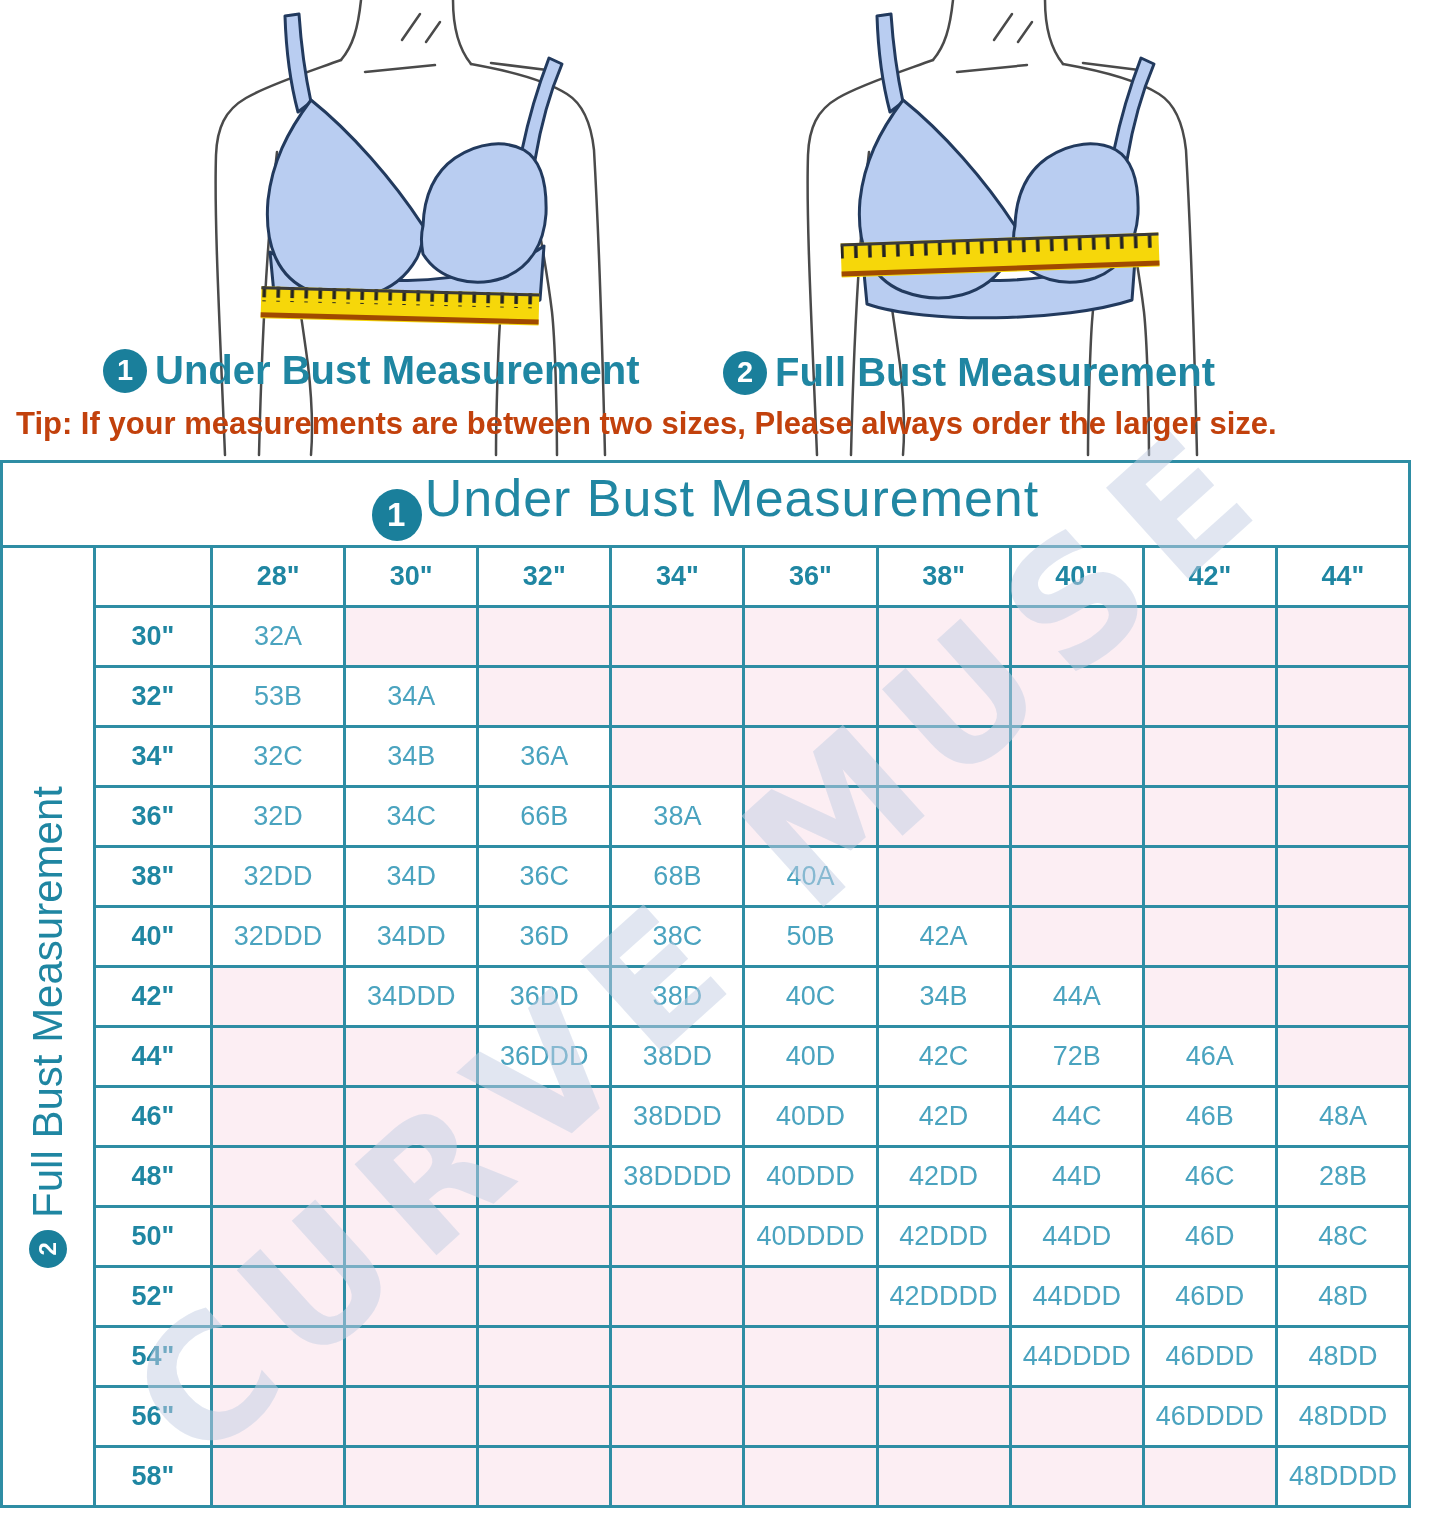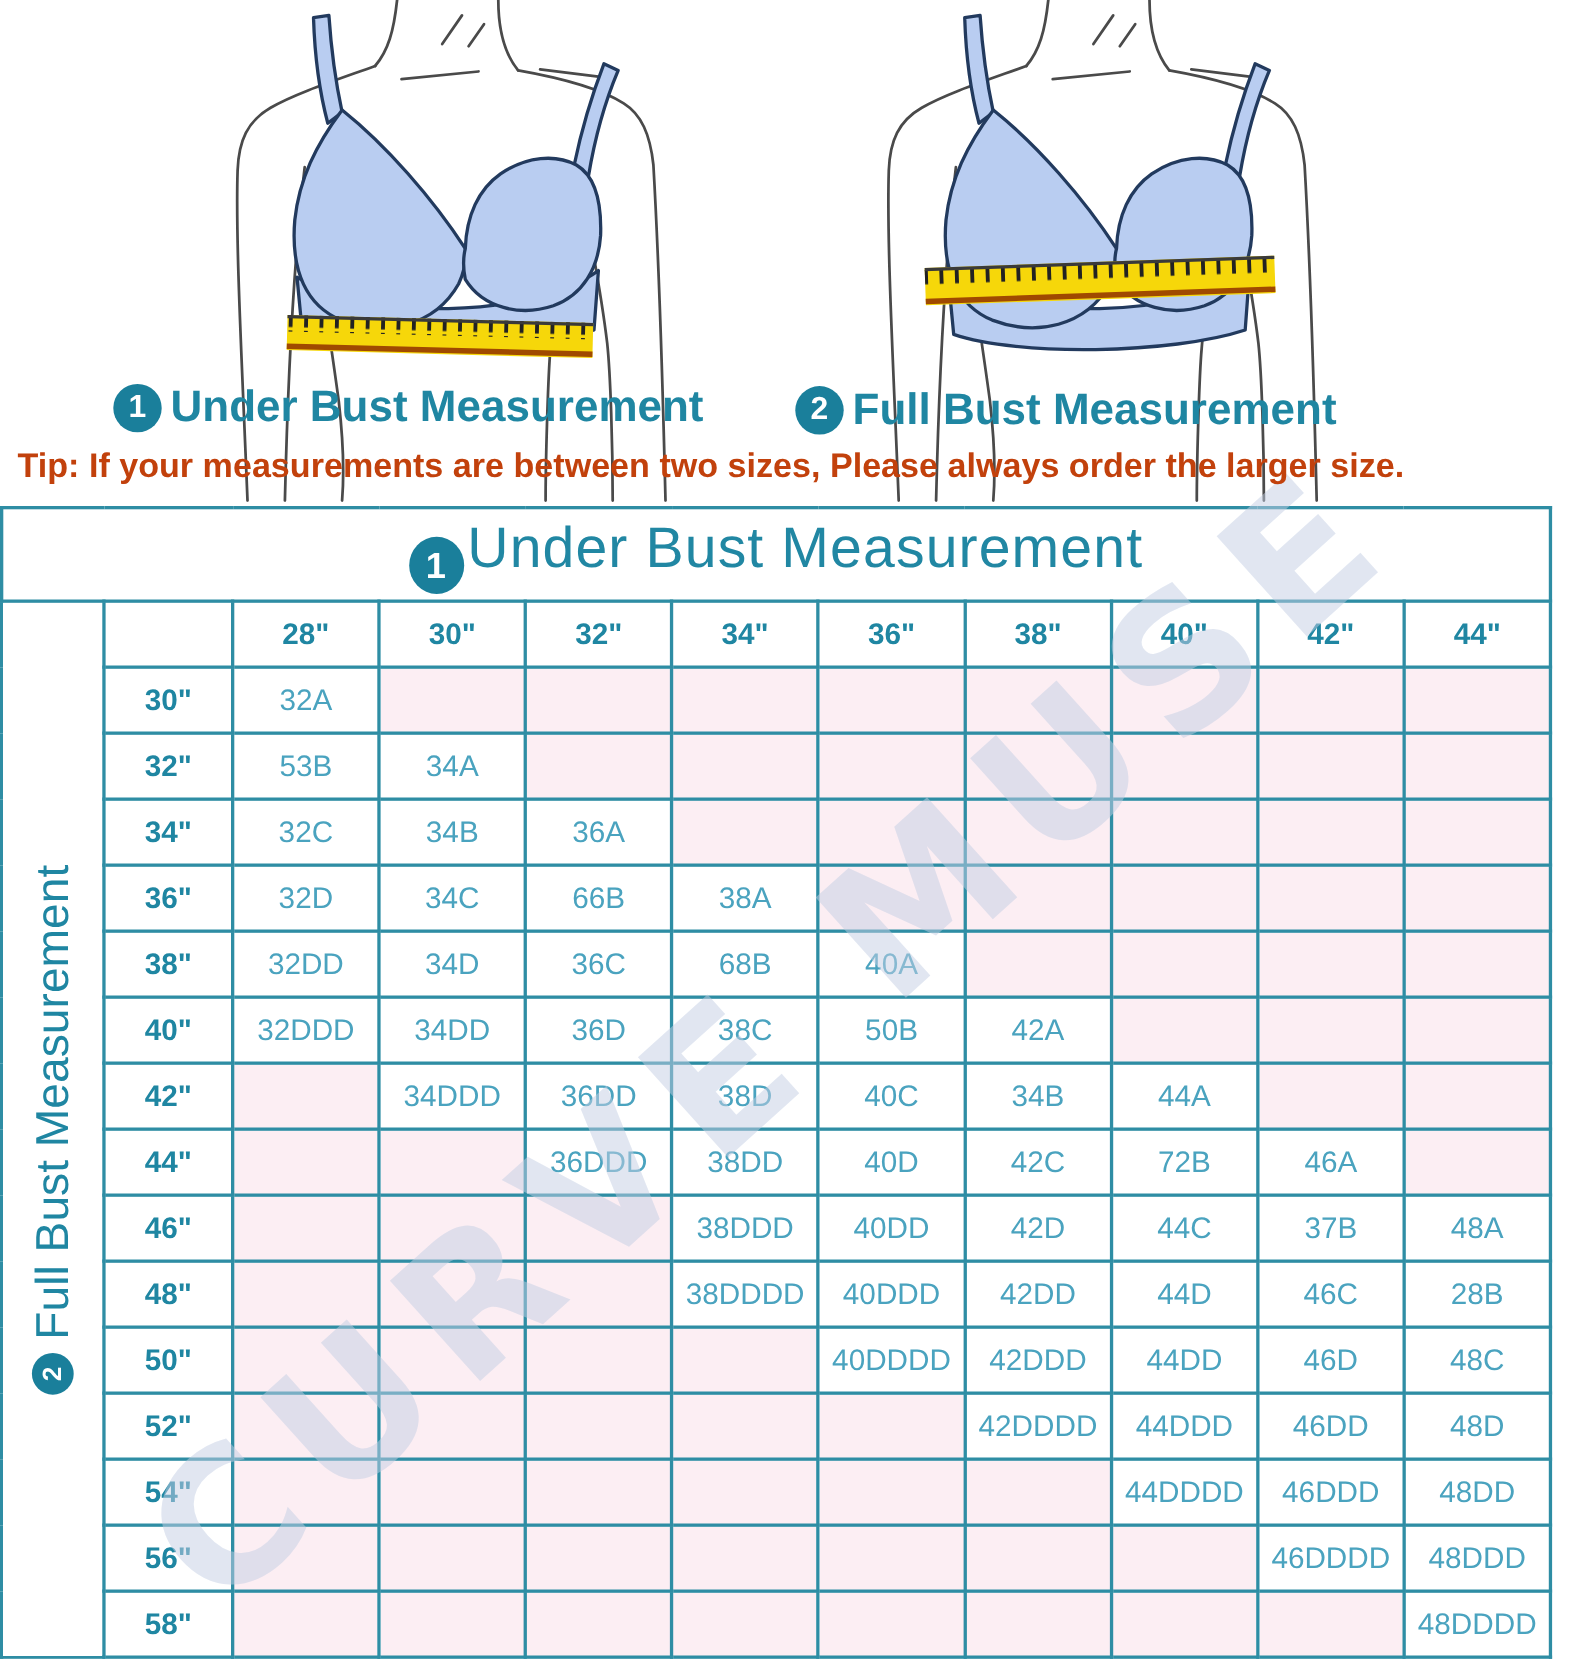--- a/index.html
+++ b/index.html
@@ -281,21 +281,21 @@
         </tr>
         <tr>
           <th class="row-h">46"</th>
           <td class="size-cell empty"></td>
           <td class="size-cell empty"></td>
           <td class="size-cell empty"></td>
           <td class="size-cell">38DDD</td>
           <td class="size-cell">40DD</td>
           <td class="size-cell">42D</td>
           <td class="size-cell">44C</td>
-          <td class="size-cell">37B</td>
+          <td class="size-cell">46B</td>
           <td class="size-cell">48A</td>
         </tr>
         <tr>
           <th class="row-h">48"</th>
           <td class="size-cell empty"></td>
           <td class="size-cell empty"></td>
           <td class="size-cell empty"></td>
           <td class="size-cell">38DDDD</td>
           <td class="size-cell">40DDD</td>
           <td class="size-cell">42DD</td>

